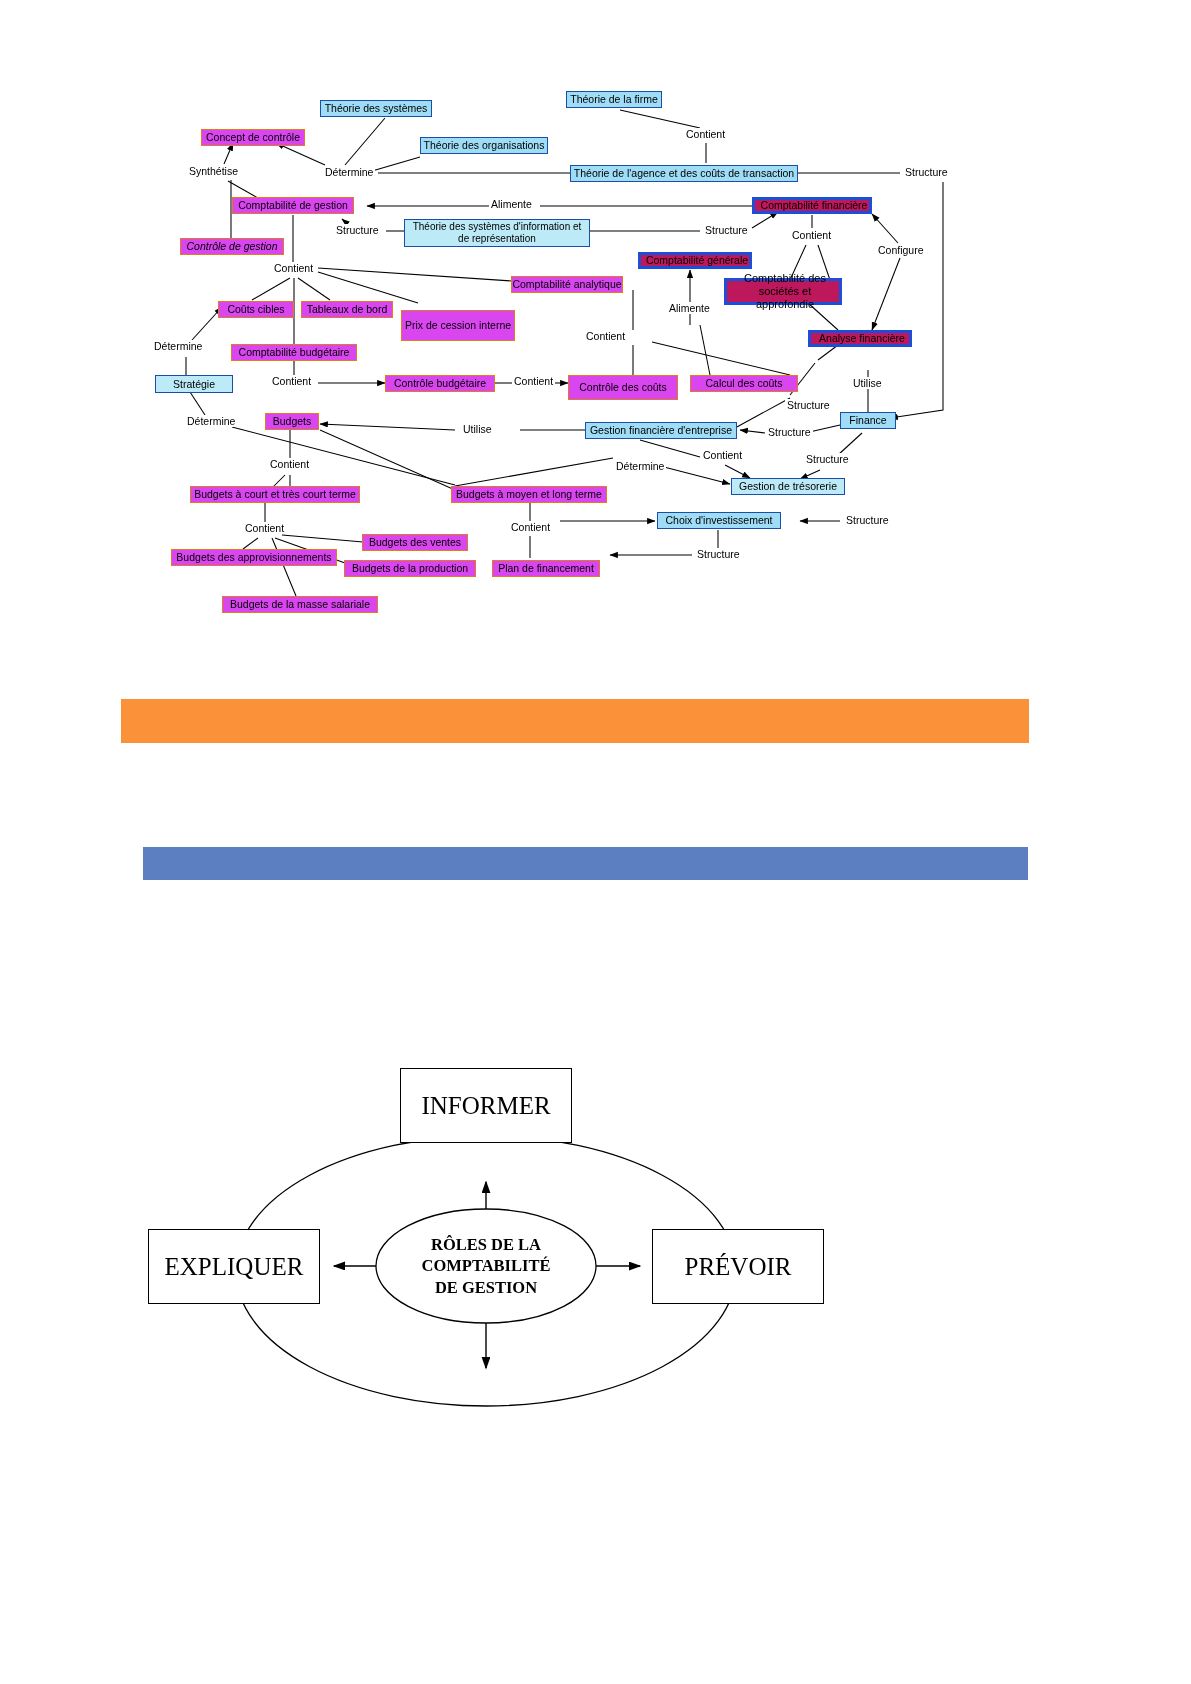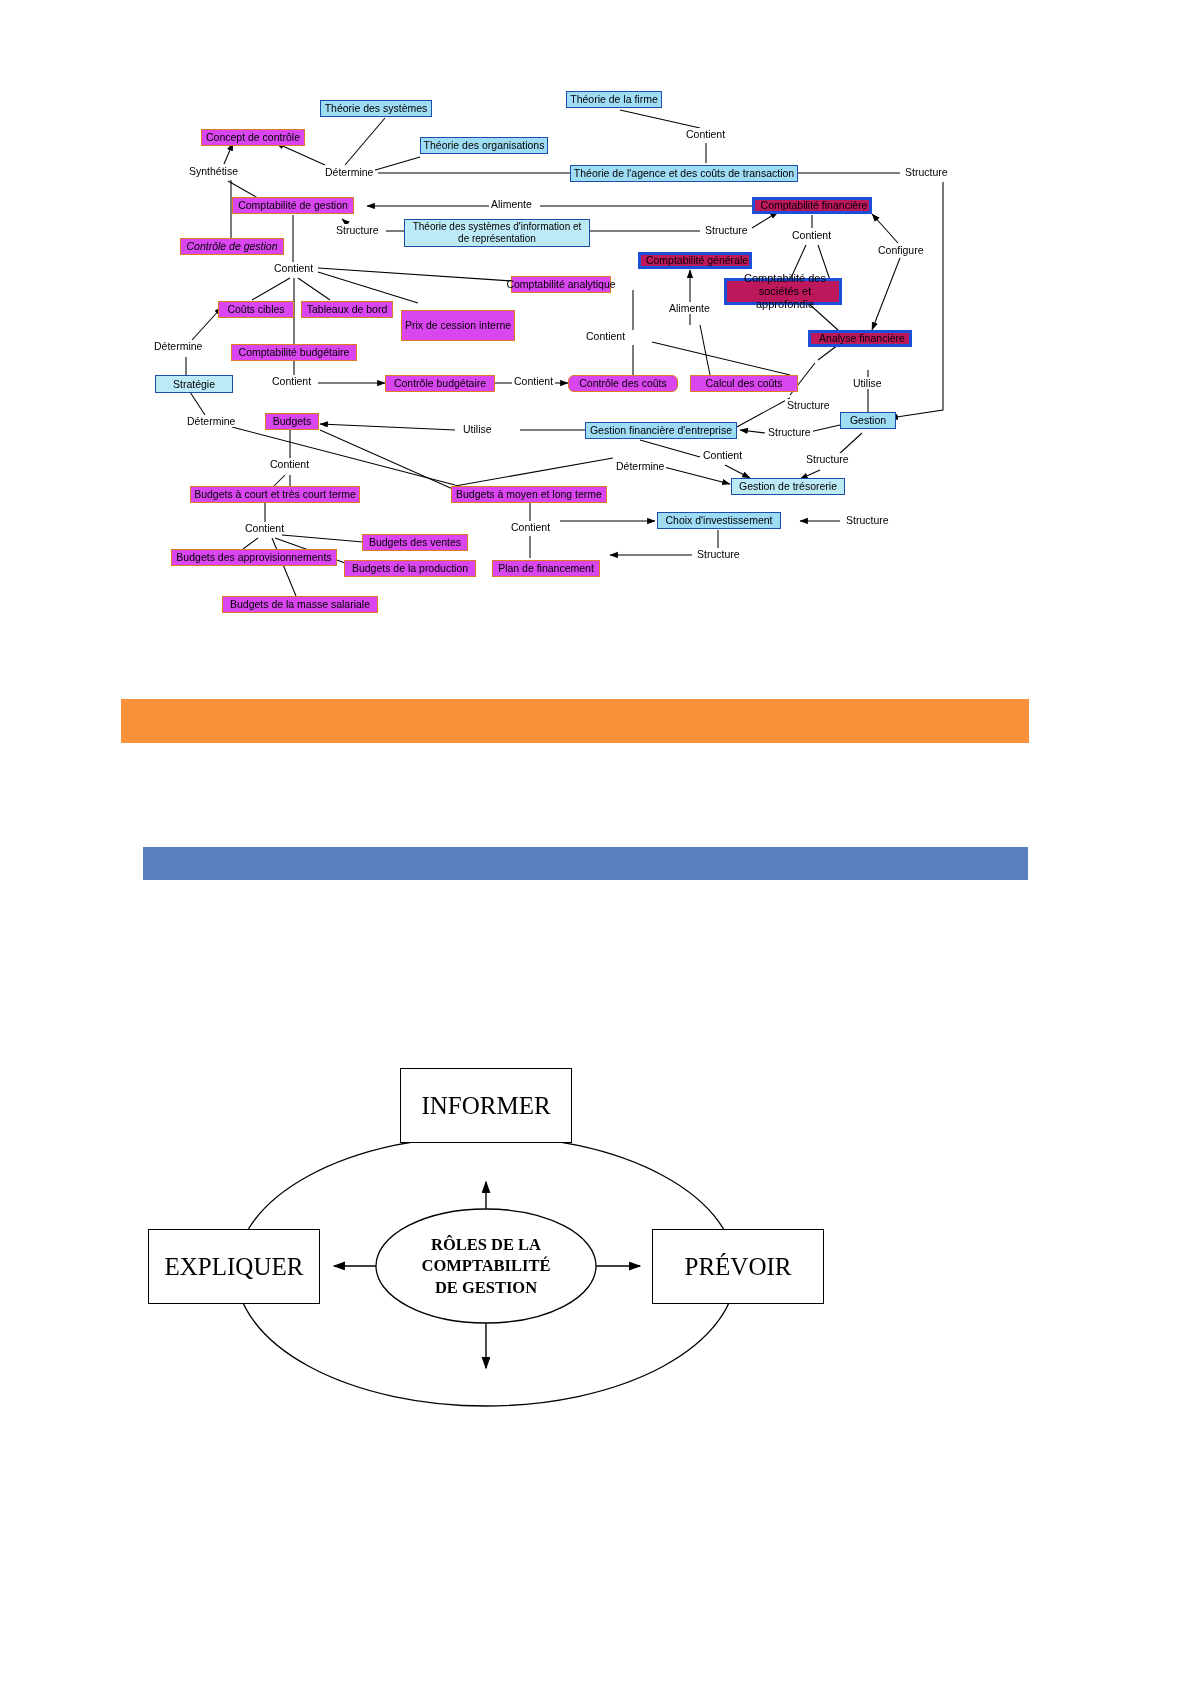--- a/index.html
+++ b/index.html
@@ -269,46 +269,46 @@
     </div>
   <div class="node yellow" style="left:218px;top:301px;width:76px;height:17px;">
       <span>Coûts cibles</span>
     </div>
   <div class="node yellow" style="left:301px;top:301px;width:92px;height:17px;">
       <span>Tableaux de bord</span>
     </div>
   <div class="node yellow" style="left:401px;top:310px;width:114px;height:31px;">
       <span>Prix de cession interne</span>
     </div>
-  <div class="node yellow" style="left:511px;top:276px;width:100px;height:17px;">
+  <div class="node yellow" style="left:511px;top:276px;width:112px;height:17px;">
       <span>Comptabilité analytique</span>
     </div>
   <div class="node yellow" style="left:231px;top:344px;width:126px;height:17px;">
       <span>Comptabilité budgétaire</span>
     </div>
   <div class="node lightblue" style="left:155px;top:375px;width:78px;height:18px;">
       <span>Stratégie</span>
     </div>
   <div class="node yellow" style="left:385px;top:375px;width:110px;height:17px;">
       <span>Contrôle budgétaire</span>
     </div>
-  <div class="node yellow" style="left:568px;top:375px;width:110px;height:17px;border-radius:6px;">
+  <div class="node yellow" style="left:568px;top:375px;width:110px;height:25px;">
       <span>Contrôle des coûts</span>
     </div>
   <div class="node yellow" style="left:690px;top:375px;width:108px;height:17px;">
       <span>Calcul des coûts</span>
     </div>
   <div class="node yellow" style="left:265px;top:413px;width:54px;height:17px;">
       <span>Budgets</span>
     </div>
   <div class="node blue" style="left:585px;top:422px;width:152px;height:17px;">
       <span>Gestion financière d'entreprise</span>
     </div>
   <div class="node blue" style="left:840px;top:412px;width:56px;height:17px;">
-      <span>Gestion</span>
+      <span>Finance</span>
     </div>
   <div class="node lightblue" style="left:731px;top:478px;width:114px;height:17px;">
       <span>Gestion de trésorerie</span>
     </div>
   <div class="node yellow" style="left:190px;top:486px;width:170px;height:17px;">
       <span>Budgets à court et très court terme</span>
     </div>
   <div class="node yellow" style="left:451px;top:486px;width:156px;height:17px;">
       <span>Budgets à moyen et long terme</span>
     </div>

